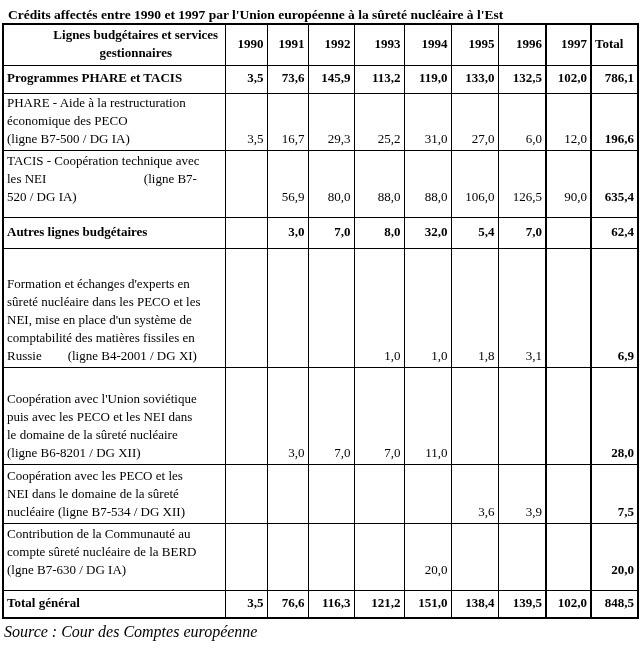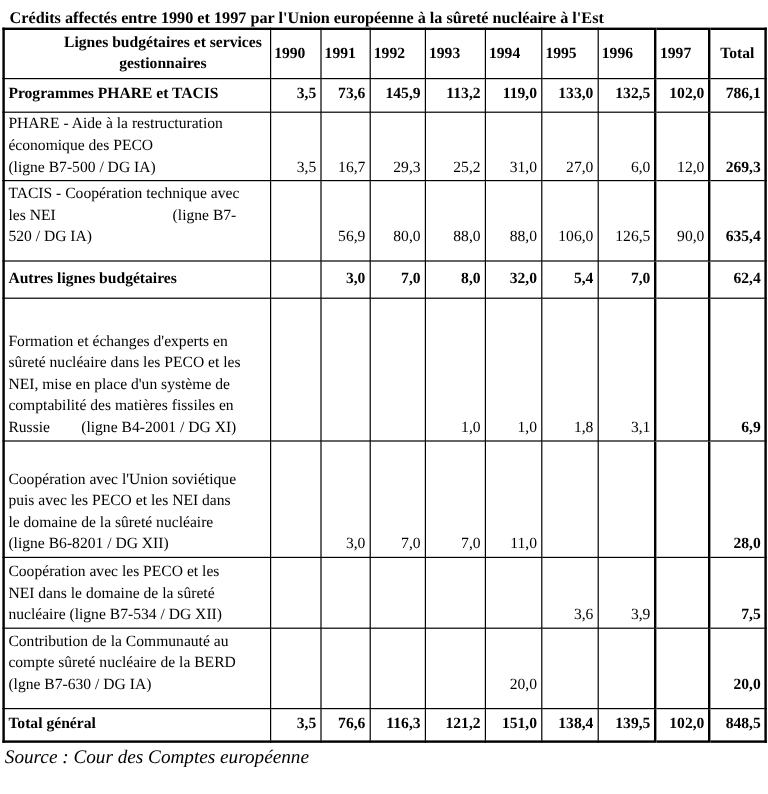--- a/index.html
+++ b/index.html
@@ -28,22 +28,22 @@
     padding: 0 3px 2px 3px;
     overflow: hidden;
   }
   
   th:nth-child(9), td:nth-child(9),
   th:nth-child(10), td:nth-child(10) { border-left: 2px solid #000; }
 
   thead tr { height: 41px; }
   thead th { font-weight: bold; vertical-align: middle; padding-bottom: 1px; }
   th.hlbl { text-align: center; padding-left: 46px; }
-  th.hyr  { text-align: left; margin-left: 16px; }
-  th.htot { text-align: center; }
+  th.hyr  { text-align: right; margin-left: 16px; }
+  th.htot { text-align: left; }
 
   td.lbl { text-align: left; vertical-align: bottom; white-space: pre-wrap; }
   td.num { text-align: right; vertical-align: bottom; }
   td.tot { font-weight: bold; padding-left: 12px; }
 
   tr.brow td { font-weight: bold; vertical-align: middle; }
   tr.pb td { padding-bottom: 11px; }
 
   tbody tr:nth-child(1) { height: 28px; }
   tbody tr:nth-child(2) { height: 57px; }
@@ -112,21 +112,21 @@
 économique des PECO
 (ligne B7-500 / DG IA)</td>
         <td class="num">3,5</td>
         <td class="num">16,7</td>
         <td class="num">29,3</td>
         <td class="num">25,2</td>
         <td class="num">31,0</td>
         <td class="num">27,0</td>
         <td class="num">6,0</td>
         <td class="num">12,0</td>
-        <td class="num tot">269,3</td>
+        <td class="num tot">196,6</td>
       </tr>
       <tr class="pb">
         <td class="lbl">TACIS - Coopération technique avec
 les NEI                              (ligne B7-
 520 / DG IA)</td>
         <td class="num"></td>
         <td class="num">56,9</td>
         <td class="num">80,0</td>
         <td class="num">88,0</td>
         <td class="num">88,0</td>

